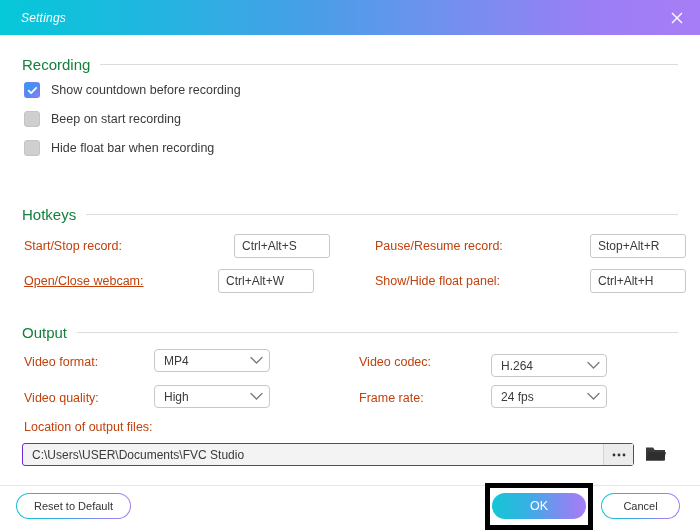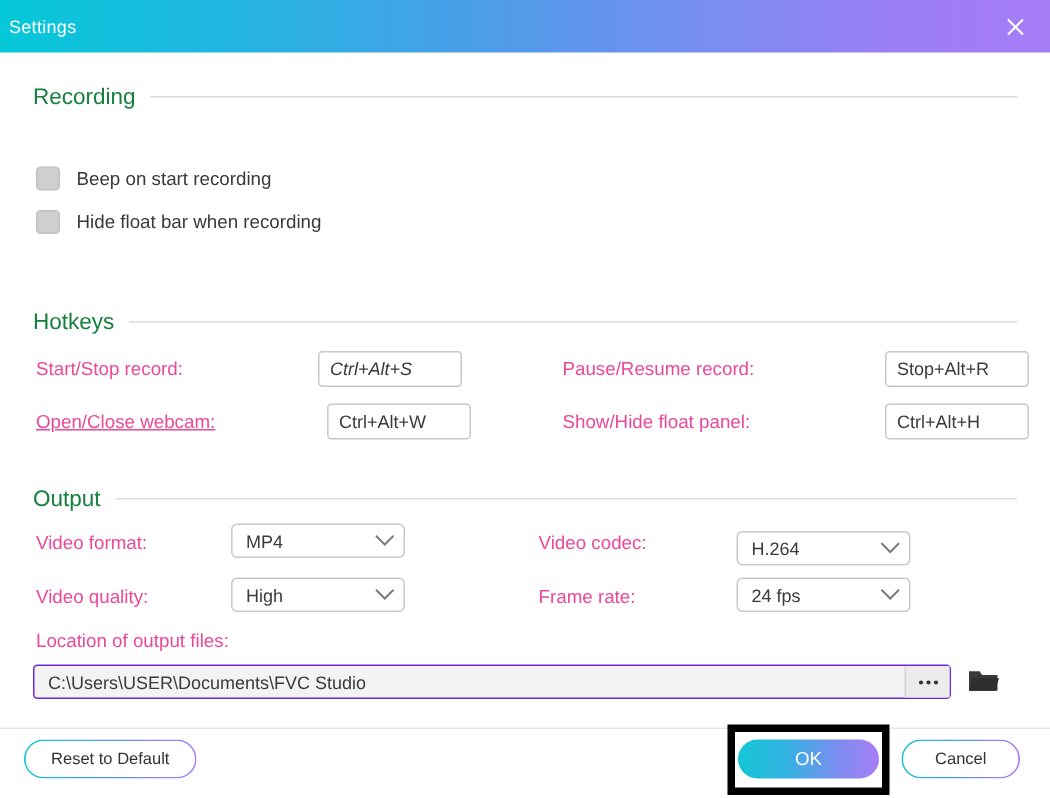--- a/index.html
+++ b/index.html
@@ -23,22 +23,23 @@
     position: absolute;
     left: 0; top: 0;
     width: 700px; height: 35px;
     background: linear-gradient(90deg, #05c8d8 0%, #22b5e0 22%, #4a9ee8 45%, #7a8df0 68%, #9b7ef5 85%, #a77df6 100%);
     display: flex;
     align-items: center;
   }
   #title-text {
     color: #ffffff;
     font-size: 12px;
-    margin-left: 6px;
+    margin-left: 21px;
     letter-spacing: 0.2px;
+    font-style: italic;
   }
   #close-btn {
     position: absolute;
     right: 0; top: 0;
     width: 46px; height: 35px;
     display: flex; align-items: center; justify-content: center;
     cursor: pointer;
   }
   #close-btn svg { display: block; }
 
@@ -89,21 +90,21 @@
     font-size: 12.5px;
     color: #3a3a3a;
     margin-left: 11px;
     white-space: nowrap;
   }
 
   
   .fieldlabel {
     position: absolute;
     font-size: 12.5px;
-    color: #ec4899;
+    color: #c2410c;
     white-space: nowrap;
   }
 
   .hk-input {
     position: absolute;
     width: 96px; height: 24px;
     border: 1px solid #c8c8c8;
     border-radius: 3px;
     background: #ffffff;
     font-size: 12px;
@@ -233,38 +234,46 @@
         <path d="M3 3 L13 13 M13 3 L3 13" stroke="#ffffff" stroke-width="1.4" fill="none"></path>
       </svg>
     </div>
   </div>
 
   <div class="section-head" style="top:56px;">
     <span class="stitle">Recording</span>
     <span class="srule"></span>
   </div>
 
+  <div class="cbrow" style="top:82px;">
+    <span class="cbox on">
+      <svg width="11" height="11" viewBox="0 0 11 11">
+        <path d="M1.6 5.6 L4.1 8.1 L9.2 2.8" stroke="#ffffff" stroke-width="1.7" fill="none" stroke-linecap="round" stroke-linejoin="round"></path>
+      </svg>
+    </span>
+    <span class="cblabel">Show countdown before recording</span>
+  </div>
 
   <div class="cbrow" style="top:111px;">
     <span class="cbox off"></span>
     <span class="cblabel">Beep on start recording</span>
   </div>
 
   <div class="cbrow" style="top:140px;">
     <span class="cbox off"></span>
     <span class="cblabel">Hide float bar when recording</span>
   </div>
 
   <div class="section-head" style="top:206px;">
     <span class="stitle">Hotkeys</span>
     <span class="srule"></span>
   </div>
 
   <span class="fieldlabel" style="left:24px; top:239px;">Start/Stop record:</span>
-  <div class="hk-input" style="left:212px; top:234px;font-style:italic;">Ctrl+Alt+S</div>
+  <div class="hk-input" style="left:234px; top:234px;">Ctrl+Alt+S</div>
 
   <span class="fieldlabel" style="left:375px; top:239px;">Pause/Resume record:</span>
   <div class="hk-input" style="left:590px; top:234px;">Stop+Alt+R</div>
 
   <span class="fieldlabel" style="left:24px; top:274px;text-decoration:underline;">Open/Close webcam:</span>
   <div class="hk-input" style="left:218px; top:269px;">Ctrl+Alt+W</div>
 
   <span class="fieldlabel" style="left:375px; top:274px;">Show/Hide float panel:</span>
   <div class="hk-input" style="left:590px; top:269px;">Ctrl+Alt+H</div>
 

